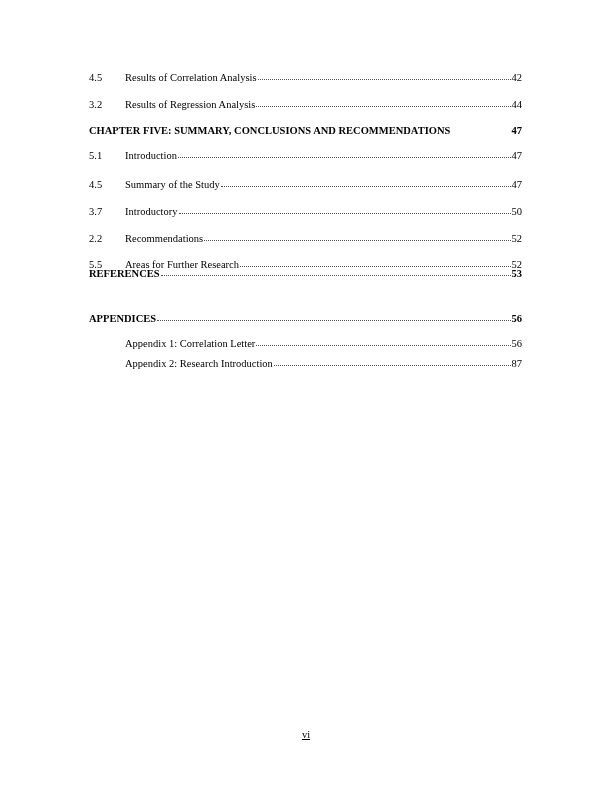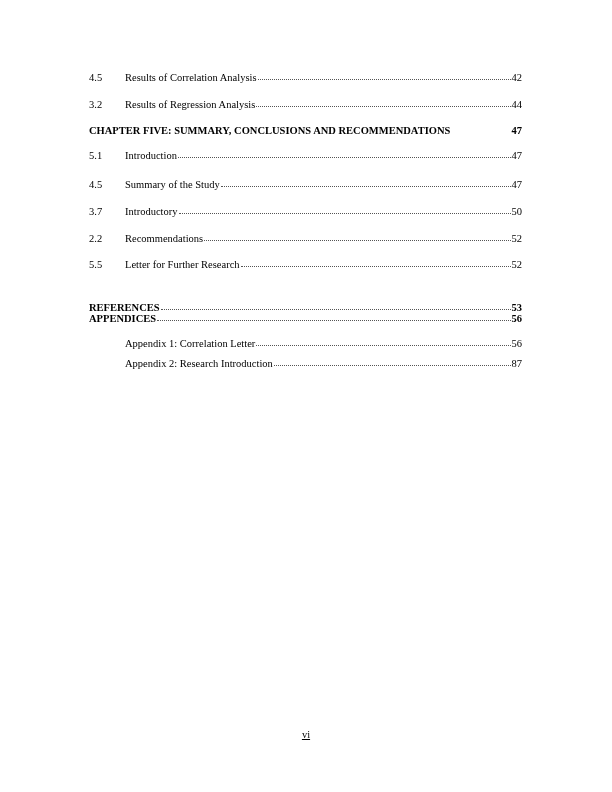--- a/index.html
+++ b/index.html
@@ -74,26 +74,26 @@
 
   <div class="row" style="top:233px">
     <span class="num">2.2</span>
     <span class="title">Recommendations</span>
     <span class="dots"></span>
     <span class="page">52</span>
   </div>
 
   <div class="row" style="top:259px">
     <span class="num">5.5</span>
-    <span class="title">Letter for Further Research</span>
+    <span class="title">Areas for Further Research</span>
     <span class="dots"></span>
     <span class="page">52</span>
   </div>
 
-  <div class="row bold" style="top:302px">
+  <div class="row bold" style="top:268px">
     <span class="title">REFERENCES</span>
     <span class="dots"></span>
     <span class="page">53</span>
   </div>
 
   <div class="row bold" style="top:313px">
     <span class="title">APPENDICES</span>
     <span class="dots"></span>
     <span class="page">56</span>
   </div>

